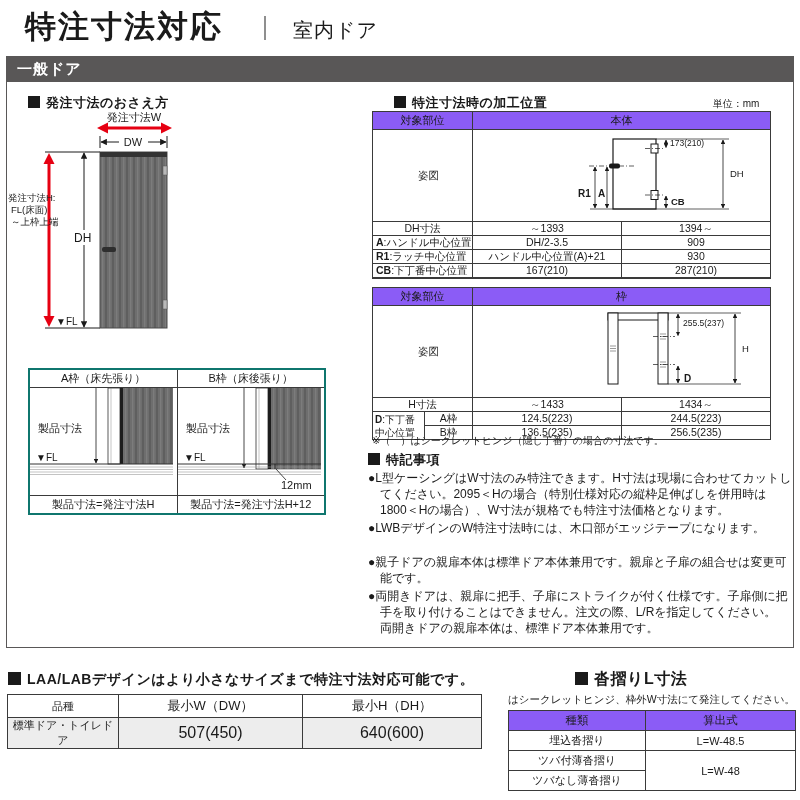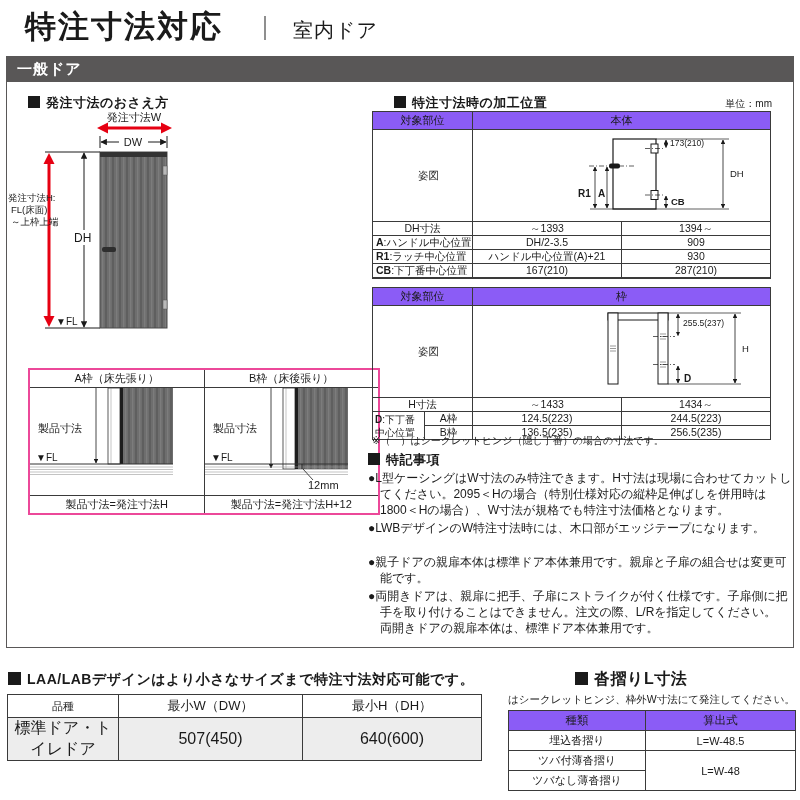--- a/index.html
+++ b/index.html
@@ -25,35 +25,35 @@
   
   .dim-table{width:398px;font-size:10.5px;}
   .dim-table th{height:17px;font-size:11px;}
   .dim-table td{height:13px;line-height:13px;}
   .dim-table .figcell{height:88px;padding-left:12px;}
   .dim-table b{font-weight:bold;}
   .t1{border-bottom:2px solid #3a3a3a;}
   .dlabel{font-size:10px;line-height:11px;text-align:left;padding-left:2px;}
   .note{font-size:10px;color:#1a1a1a;}
   
-  #ab-table{width:352px;border:2px solid #ec4899;font-size:11px;}
+  #ab-table{width:298px;border:2px solid #0f766e;font-size:11px;}
   #ab-table th{height:17px;font-size:11px;}
   #ab-table .fig{height:105px;vertical-align:top;}
   #ab-table .formula{height:17px;text-align:center;}
   
   #notes-list{width:424px;font-size:12px;line-height:16px;}
   .bullet{white-space:pre-line;text-indent:-12px;padding-left:12px;margin-bottom:2px;}
   .gap-top{margin-top:18px;}
   
   #min-table{width:474px;}
   #min-table th{height:22px;}
   #min-table td{height:19px;background:#ededed;}
   #min-table .h-small{font-size:11px;}
   #min-table .h-big{font-size:13px;}
-  #min-table .v-name{font-size:16px;margin-left:15px;}
+  #min-table .v-name{font-size:11px;margin-left:15px;}
   #min-table .v-num{font-size:16px;}
   
   #sill-table{width:287px;font-size:11px;}
   #sill-table th{height:19px;font-size:11.5px;}
   #sill-table td{height:19px;}
   .small-note{font-size:10.5px;}
   svg text{font-family:"Liberation Sans","DejaVu Sans",sans-serif;fill:#1a1a1a;}
 </style>
 </head>
 <body>
@@ -195,21 +195,21 @@
     </td>
   </tr>
   <tr>
     <td class="formula">製品寸法=発注寸法H</td>
     <td class="formula">製品寸法=発注寸法H+12</td>
   </tr>
 </tbody>
   </table>
 
 <div class="abs sec-h" style="left:368px;top:94px;padding-left:26px;"><span class="sq"></span><span>特注寸法時の加工位置</span></div>
-<div class="abs" style="left:700px;top:97px;width:72px;text-align:right;font-size:10px;">単位：mm</div>
+<div class="abs" style="left:700px;top:97px;width:72px;text-align:center;font-size:10px;">単位：mm</div>
 
 <table class="abs dim-table t1" style="left:372px;top:111px;">
   <colgroup>
       <col style="width:100px">
       <col style="width:149px">
       <col style="width:149px">
     </colgroup>
   <tbody>
       <tr>
     <th class="ghead">対象部位</th>

